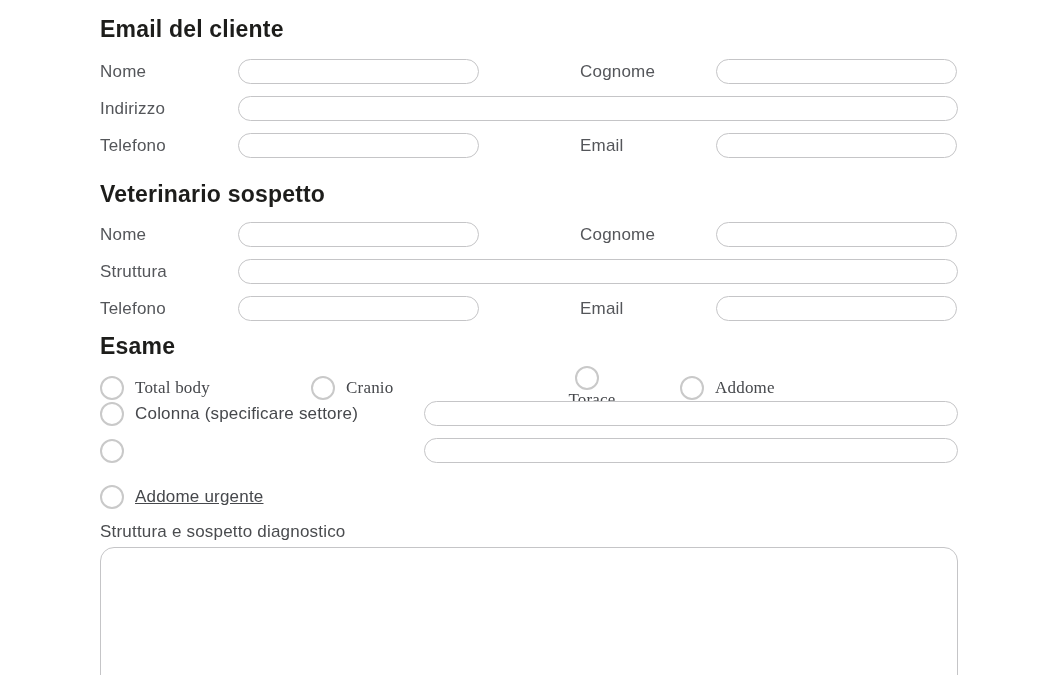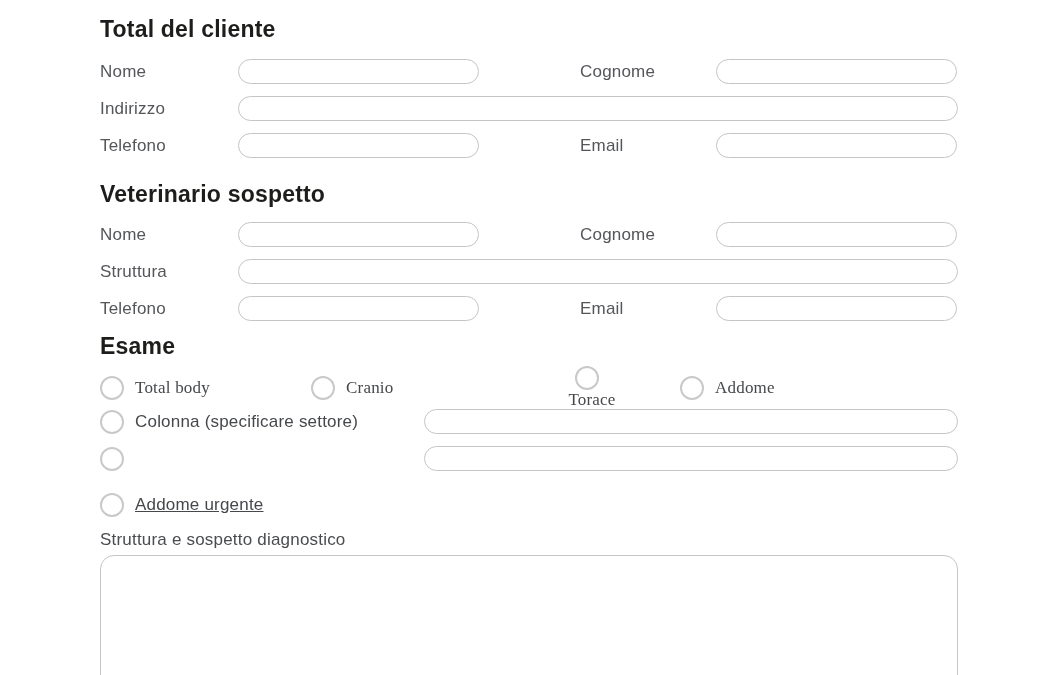--- a/index.html
+++ b/index.html
@@ -55,21 +55,21 @@
   .w-short { width: 241px; }
   .w-flex  { flex: 1; }
 
   
   .radio-line {
     display: flex;
     align-items: center;
     height: 25px;
   }
   .radio-line.options { margin-top: 16px; font-family: Liberation Serif, serif; }
-  .radio-line.colonna { margin-top: 9px; justify-content: space-between; }
+  .radio-line.colonna { margin-top: 1px; justify-content: space-between; }
   .radio-line.ortopedica { margin-top: 12px; }
   .radio-line.urgent { margin-top: 21px; }
 
   .radio-option {
     display: flex;
     align-items: center;
   }
   .opt-0 { width: 211px; }
   .opt-1 { width: 182px; }
   .opt-2 { width: 187px; flex-direction: column; }
@@ -111,21 +111,21 @@
     font-size: 14px;
     color: #333;
     font-family: "Liberation Sans", sans-serif;
   }
 </style>
 </head>
 <body>
 
 <div class="page">
 
-  <h2 class="section-title title-client">Total del cliente</h2>
+  <h2 class="section-title title-client">Email del cliente</h2>
 
   <div class="rows">
     <div class="form-row">
       <span class="field-label">Nome</span>
       <input class="pill-input w-short" type="text" value="" style="">
       <span class="field-label second">Cognome</span>
       <input class="pill-input w-short" type="text" value="" style="">
     </div>
     <div class="form-row">
       <span class="field-label">Indirizzo</span>

